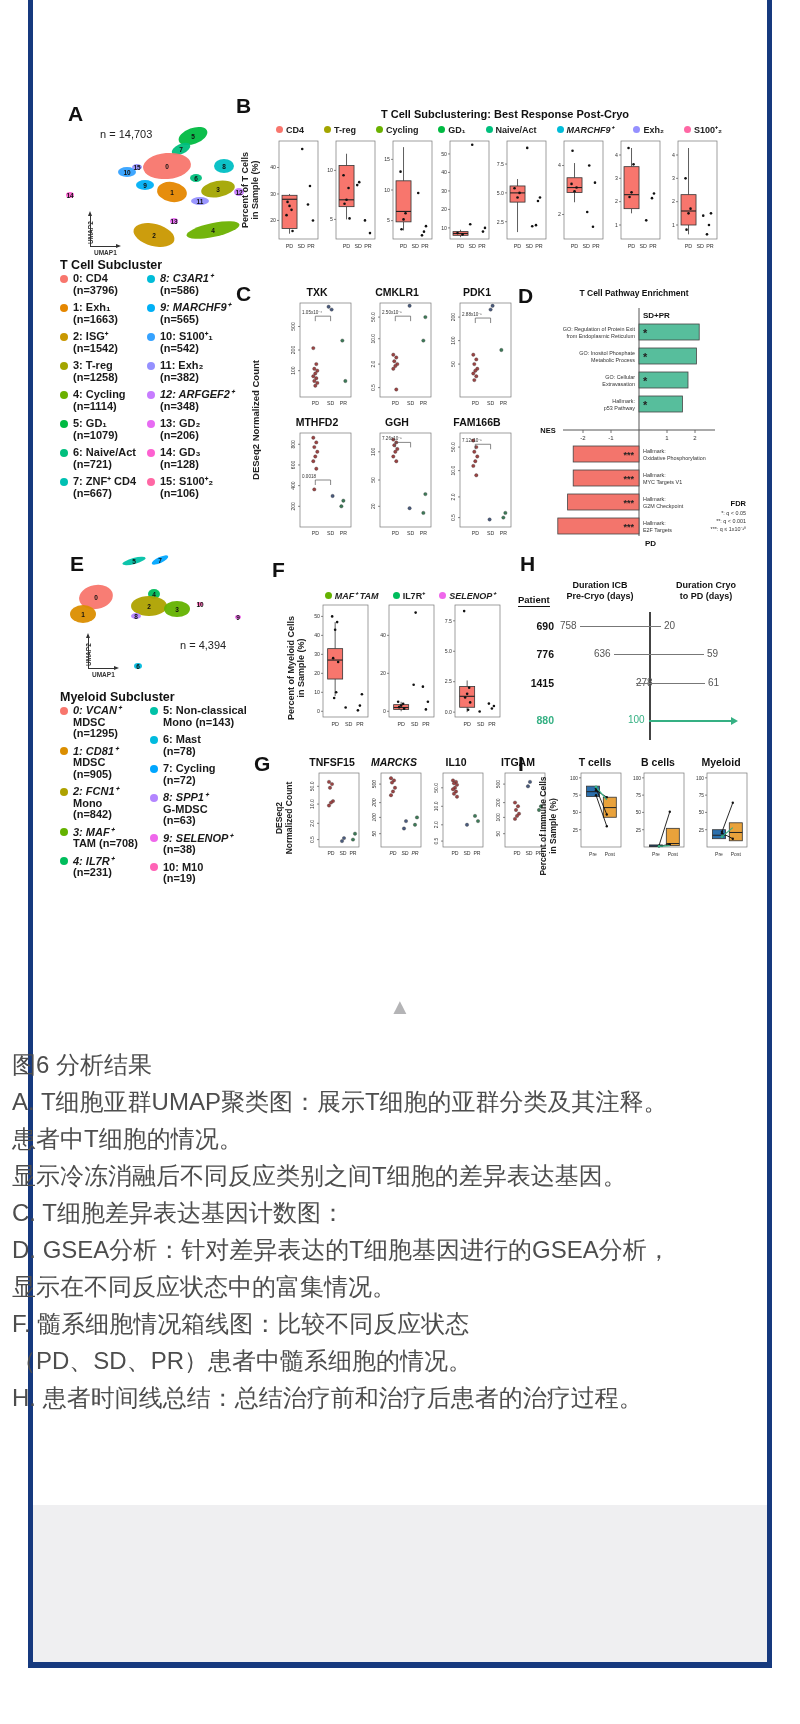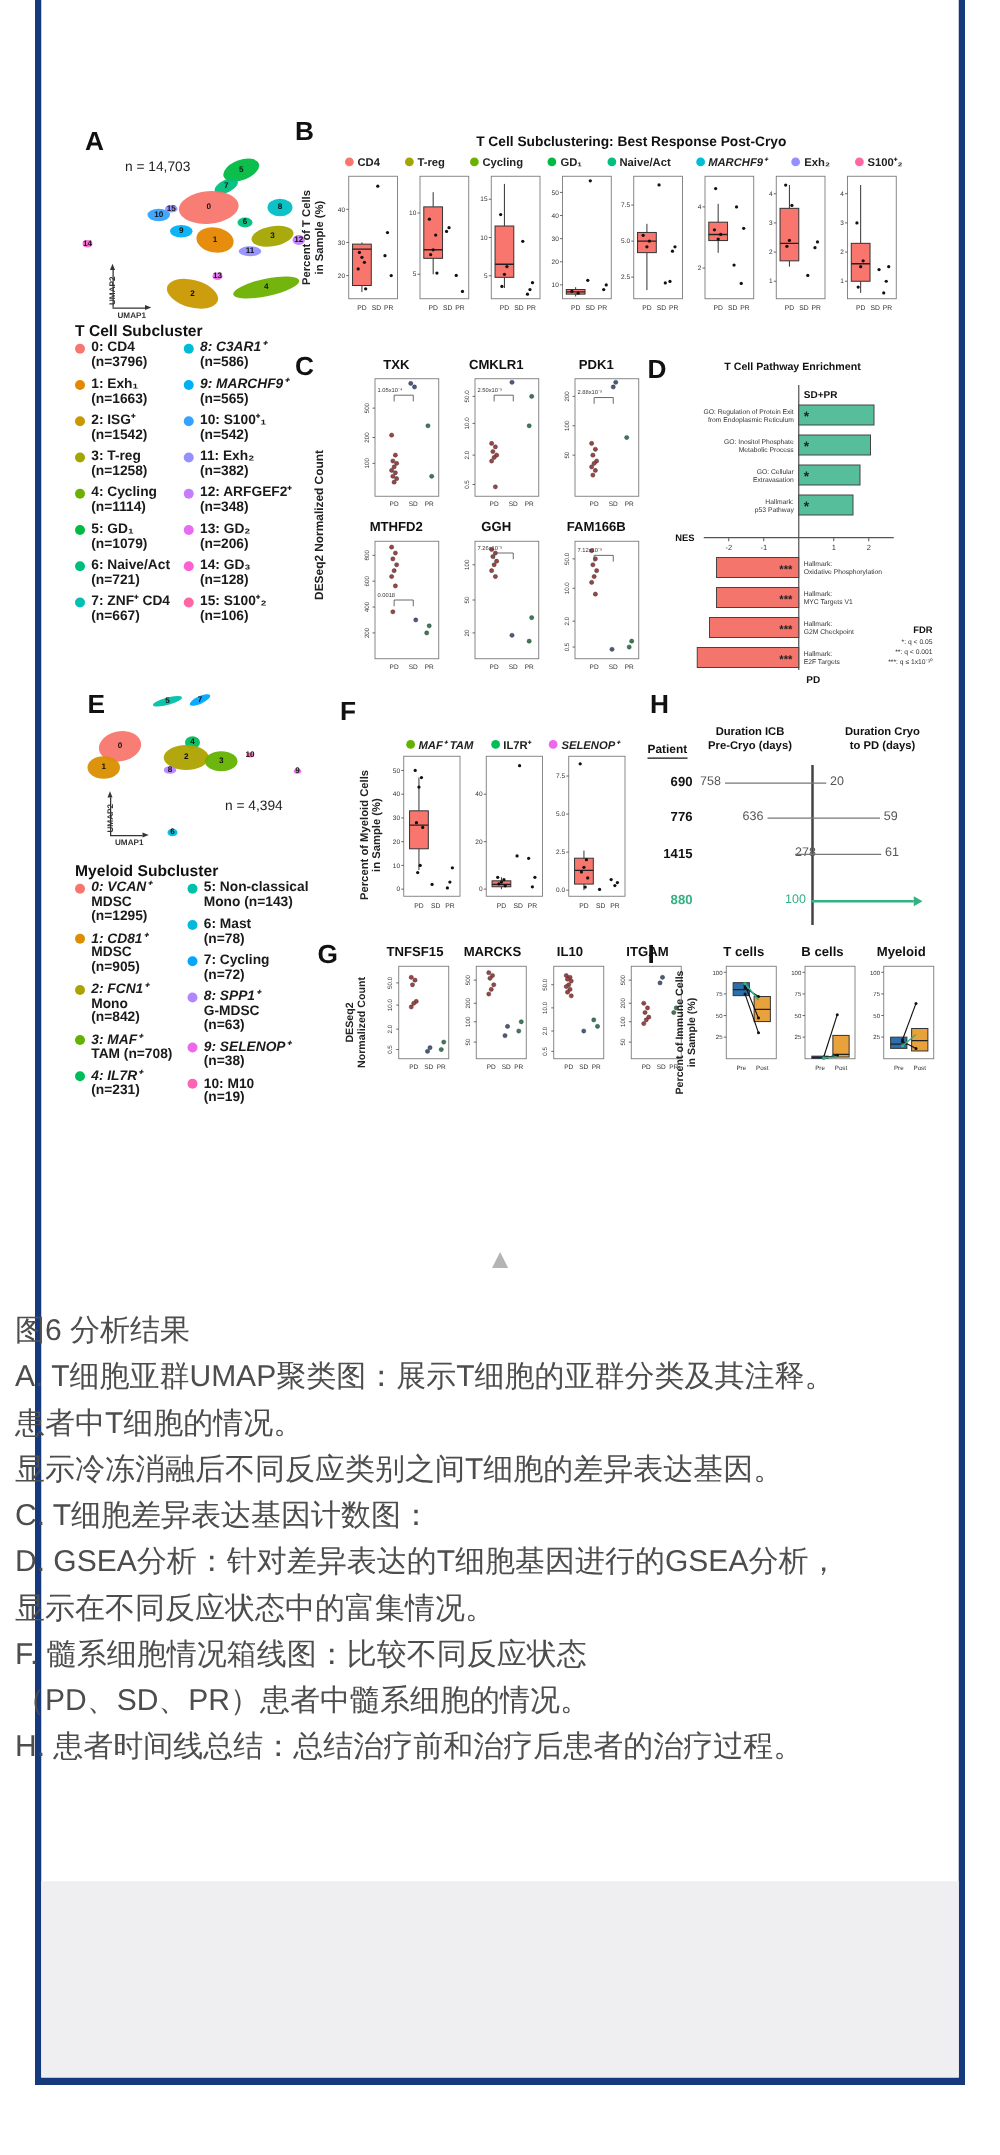--- a/index.html
+++ b/index.html
@@ -164,21 +164,21 @@
         <div>10: S100⁺₁</div>
         <div>(n=542)</div>
       </div>
       <div class="lg-item">
         <span class="lg-dot" style="background: rgb(149, 144, 255);"></span>
         <div>11: Exh₂</div>
         <div>(n=382)</div>
       </div>
       <div class="lg-item">
         <span class="lg-dot" style="background: rgb(199, 124, 255);"></span>
-        <div style="">12: ARFGEF2⁺</div>
+        <div style="font-style: italic;">12: ARFGEF2⁺</div>
         <div>(n=348)</div>
       </div>
       <div class="lg-item">
         <span class="lg-dot" style="background: rgb(231, 107, 243);"></span>
         <div>13: GD₂</div>
         <div>(n=206)</div>
       </div>
       <div class="lg-item">
         <span class="lg-dot" style="background: rgb(253, 97, 209);"></span>
         <div>14: GD₃</div>
@@ -902,21 +902,21 @@
           <circle cx="27" cy="36.559999999999995" r="1.7" fill="#9D4444" stroke="#222" stroke-width="0.3"></circle>
           <circle cx="42" cy="69.12" r="1.7" fill="#4A5B7E" stroke="#222" stroke-width="0.3"></circle>
           <circle cx="40" cy="72.08" r="1.7" fill="#4A5B7E" stroke="#222" stroke-width="0.3"></circle>
           <circle cx="53" cy="64.68" r="1.7" fill="#3D7B58" stroke="#222" stroke-width="0.3"></circle>
           <circle cx="51" cy="70.6" r="1.7" fill="#3D7B58" stroke="#222" stroke-width="0.3"></circle>
           <text x="29" y="86" text-anchor="middle" font-size="5.2" fill="#333">PD</text>
           <text x="41" y="86" text-anchor="middle" font-size="5.2" fill="#333">SD</text>
           <text x="51" y="86" text-anchor="middle" font-size="5.2" fill="#333">PR</text>
         </svg>
       </div>
-      <div class="cell" style="width: 60px;">
+      <div class="cell" style="width: 60px; font-style: italic;">
         <div class="cell-title">MARCKS</div>
         <svg width="60" height="92">
           <rect x="17" y="4" width="40" height="74" fill="#fff" stroke="#777" stroke-width="0.7"></rect>
           <line x1="15" y1="15.100000000000001" x2="17" y2="15.100000000000001" stroke="#555" stroke-width="0.7"></line>
           <text x="12" y="15.100000000000001" text-anchor="middle" font-size="5" fill="#333" transform="rotate(-90 12 15.100000000000001)">500</text>
           <line x1="15" y1="33.6" x2="17" y2="33.6" stroke="#555" stroke-width="0.7"></line>
           <text x="12" y="33.6" text-anchor="middle" font-size="5" fill="#333" transform="rotate(-90 12 33.6)">200</text>
           <line x1="15" y1="48.4" x2="17" y2="48.4" stroke="#555" stroke-width="0.7"></line>
           <text x="12" y="48.4" text-anchor="middle" font-size="5" fill="#333" transform="rotate(-90 12 48.4)">100</text>
           <line x1="15" y1="64.68" x2="17" y2="64.68" stroke="#555" stroke-width="0.7"></line>

